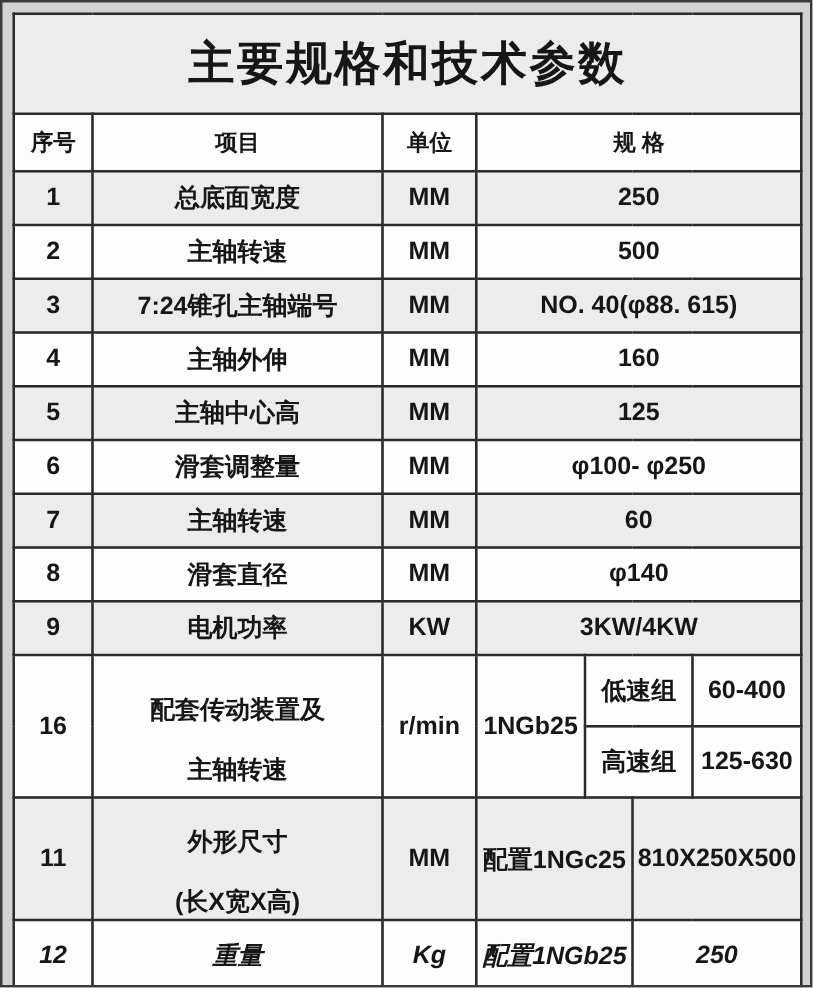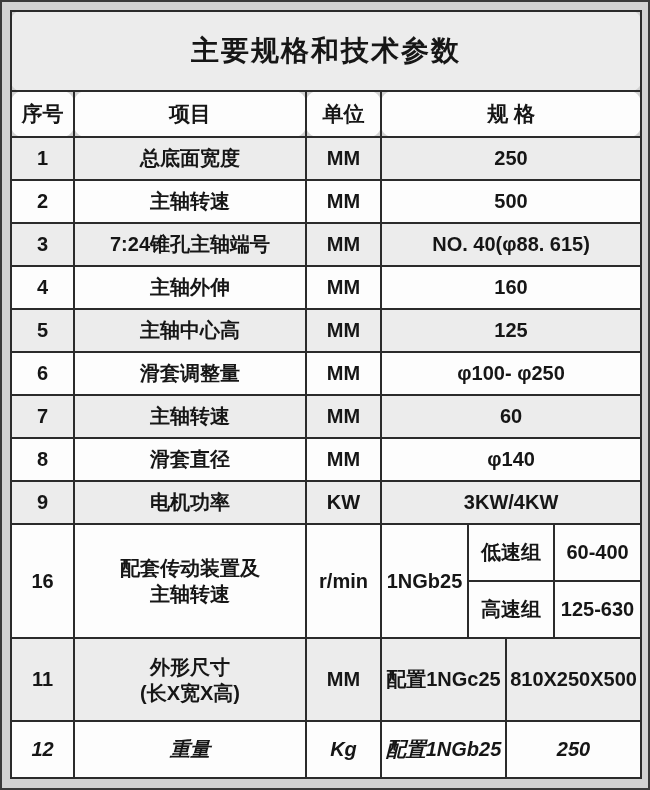--- a/index.html
+++ b/index.html
@@ -29,28 +29,26 @@
     text-align: center;
     vertical-align: middle;
     padding: 0;
     overflow: hidden;
     white-space: nowrap;
   }
   .bg-gray  { background: #ececec; }
   .bg-white { background: #fdfdfd; }
   .title-cell {
     height: 78px;
-    font-size: 28px;
+    font-size: 37px;
     letter-spacing: 2px;
-    border-radius: 10px;
   }
   .header-row td {
     height: 44px;
-    font-size: 21px;
-    border-radius: 12px;
+    font-size: 18px;
   }
   .data-row td {
     height: 41px;
     font-size: 20px;
   }
   .sub-row td {
     height: 55px;
     font-size: 20px;
   }
   .row11 td {
@@ -58,20 +56,21 @@
     font-size: 20px;
   }
   .row12 td {
     height: 55px;
     font-size: 20px;
     font-style: italic;
   }
   .two-line div {
     line-height: 1.3;
     font-size: 20px;
+    margin-top: 22px;
   }
 </style>
 </head>
 <body>
 
 <div class="page">
   <table class="spec-table">
     <colgroup>
       <col style="width:63px">
       <col style="width:232px">

